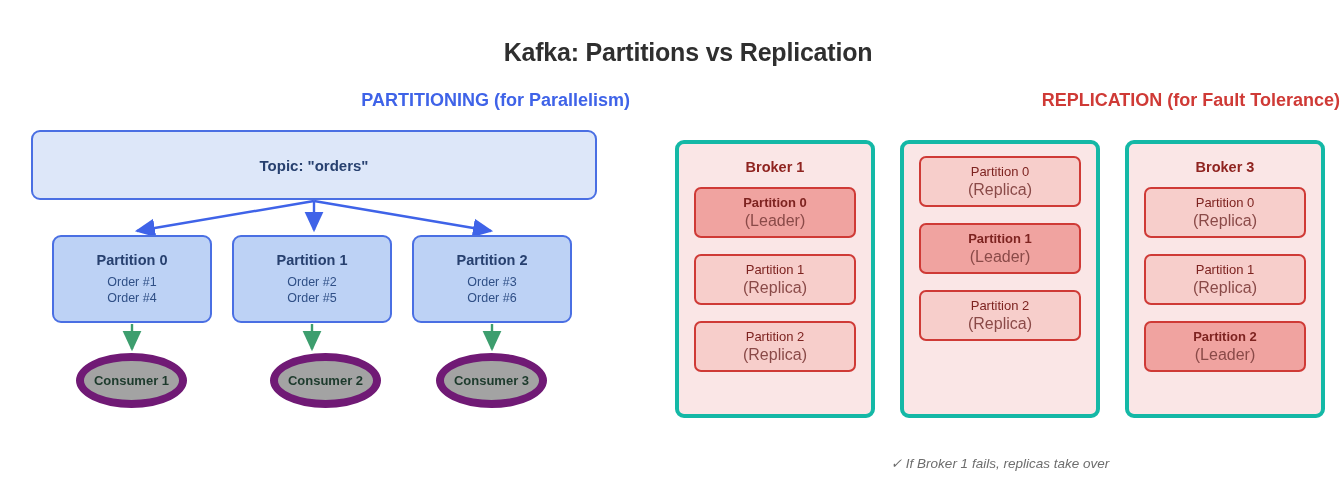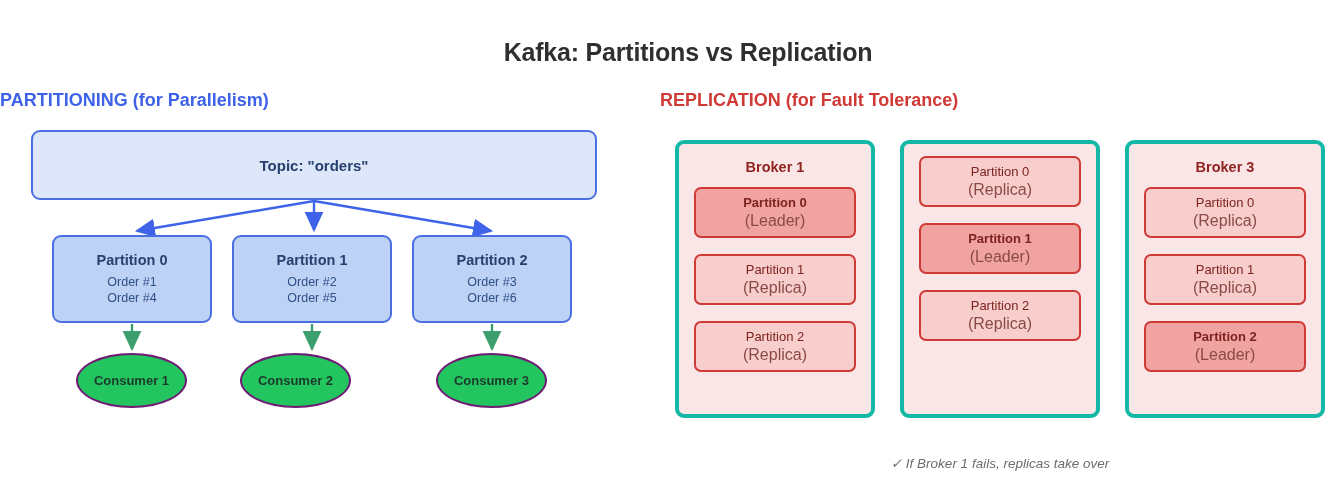--- a/index.html
+++ b/index.html
@@ -32,21 +32,21 @@
     color: #2f2f2f;
     letter-spacing: -0.2px;
     margin-left: 18px;
   }
 
   
   .section-head {
     position: absolute;
     font-size: 18px;
     font-weight: bold;
-    text-align: left;
+    text-align: right;
     white-space: nowrap;
   }
   .section-head.left {
     left: 0;
     top: 90px;
     width: 630px;
     color: #3f63e8;
   }
   .section-head.right {
     left: 660px;
@@ -113,29 +113,29 @@
     color: #2f4f86;
     line-height: 16px;
   }
 
   .consumer-ellipse {
     position: absolute;
     top: 353px;
     width: 111px;
     height: 55px;
     box-sizing: border-box;
-    background: #22c55e;
-    border: 2px solid #701a75;
+    background: #a3a3a3;
+    border: 8px solid #701a75;
     border-radius: 50%;
     display: flex;
     align-items: center;
     justify-content: center;
   }
   .consumer-ellipse.c0 { left: 76px; }
-  .consumer-ellipse.c1 { left: 240px; }
+  .consumer-ellipse.c1 { left: 270px; }
   .consumer-ellipse.c2 { left: 436px; }
   .consumer-label {
     font-size: 13px;
     font-weight: bold;
     color: #1d3a2c;
   }
 
   .caption {
     position: absolute;
     font-style: italic;

